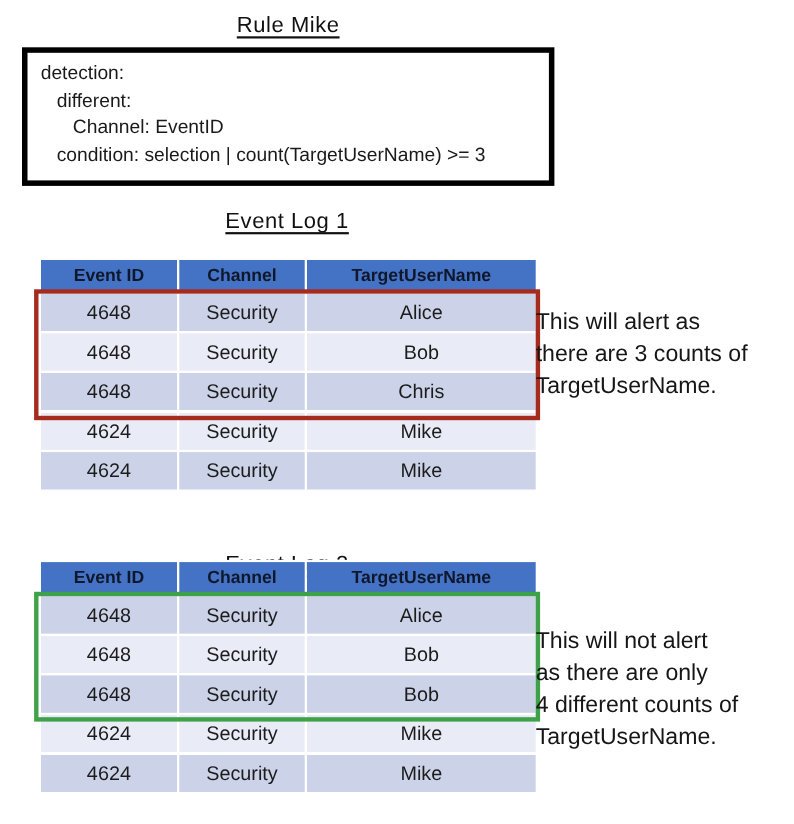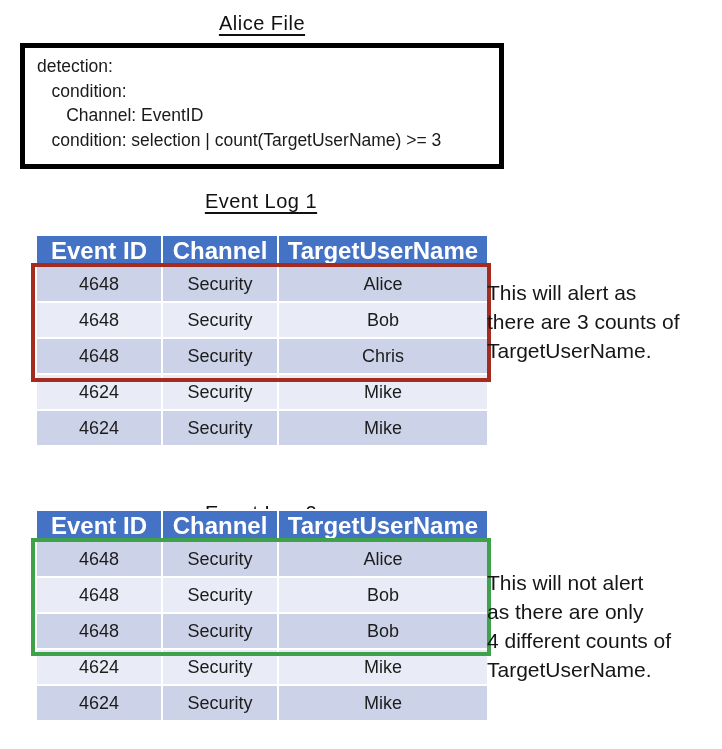--- a/index.html
+++ b/index.html
@@ -47,23 +47,23 @@
 
   .event-table th, .event-table td {
     border: 2px solid #ffffff;
     text-align: center;
     vertical-align: middle;
     padding: 0;
     overflow: hidden;
   }
   .event-table th {
     background: #4472c4;
-    color: #ffffff;
+    color: #0f172a;
     font-weight: bold;
-    font-size: 24px;
+    font-size: 16px;
     height: 29px;
   }
   .event-table td {
     font-size: 18px;
     height: 34px;
     color: #1c1c1c;
   }
   .event-table tbody tr:nth-child(odd) td  { background: #ccd3e8; }
   .event-table tbody tr:nth-child(even) td { background: #e9ecf6; }
 
@@ -87,25 +87,25 @@
     color: #161616;
   }
   #annotation-1 { top: 278px; }
   #annotation-2 { top: 568px; }
 </style>
 </head>
 <body>
 
 <div class="page">
 
-  <div class="section-title" id="rule-title">Alice File</div>
+  <div class="section-title" id="rule-title">Rule Mike</div>
 
   <div class="rule-box">
       <div class="code-line">detection:</div>
-      <div class="code-line">   condition:</div>
+      <div class="code-line">   different:</div>
       <div class="code-line">      Channel: EventID</div>
       <div class="code-line">   condition: selection | count(TargetUserName) &gt;= 3</div>
     </div>
 
   <div class="section-title" id="log1-title">Event Log 1</div>
 
   <table class="event-table" id="log1-table">
     <colgroup>
       <col style="width:126px">
         <col style="width:116px">

